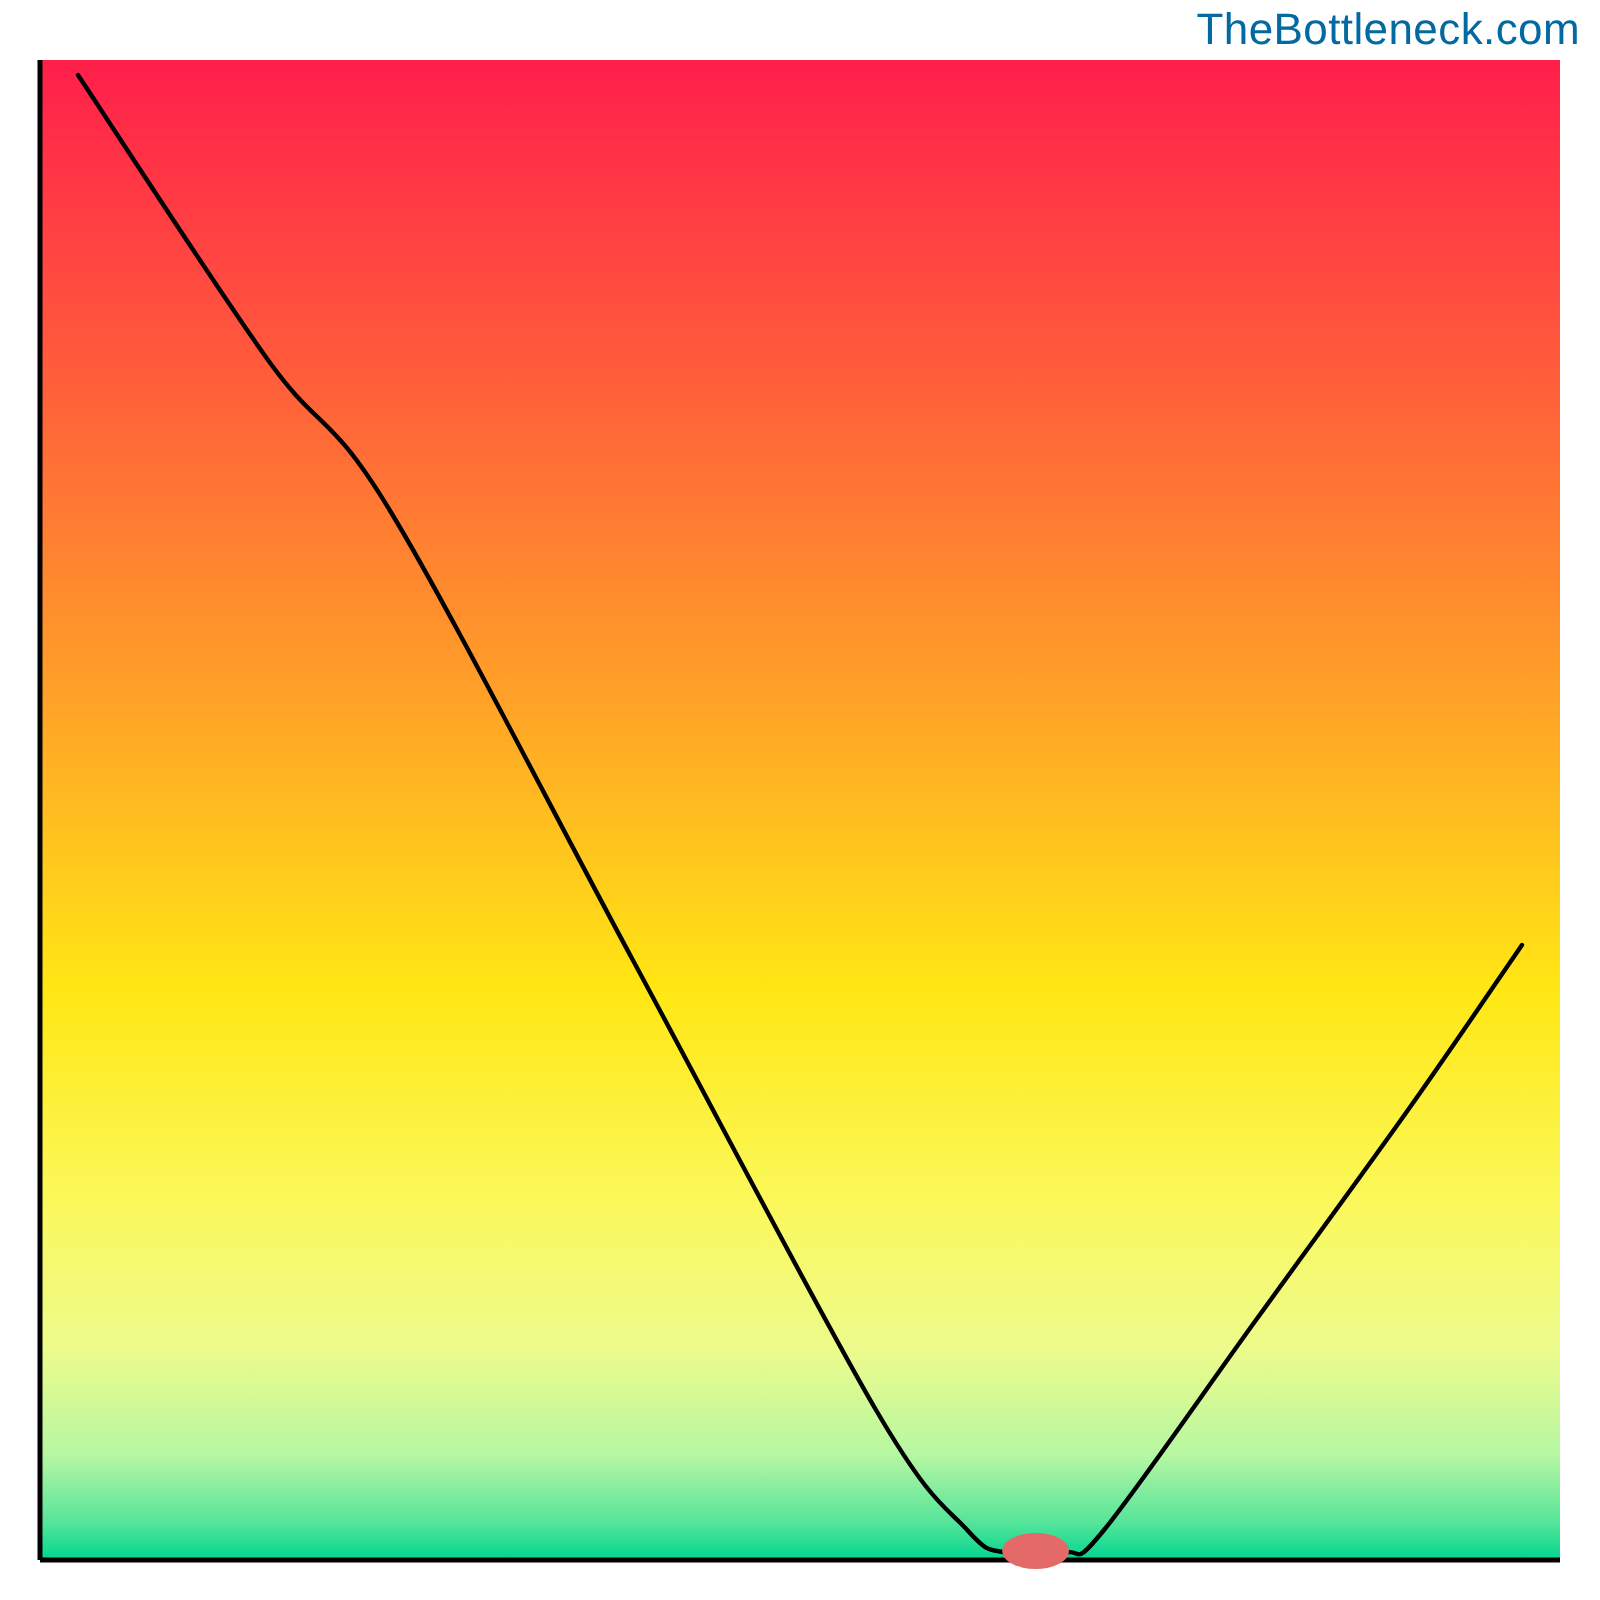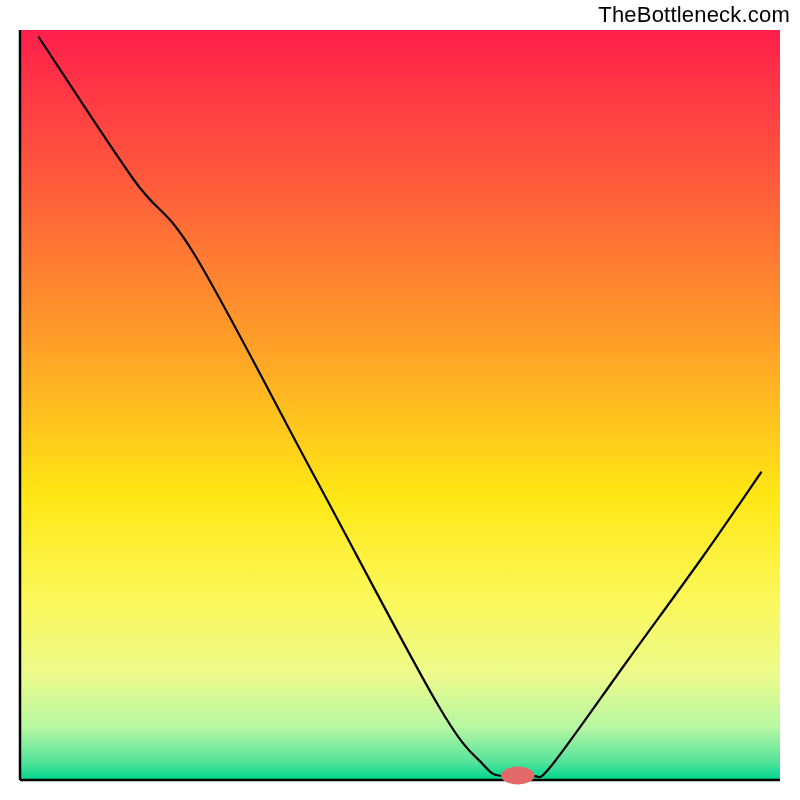--- a/index.html
+++ b/index.html
@@ -18,21 +18,21 @@
   }
   svg {
     display: block;
   }
   .watermark {
     position: absolute;
     top: 2px;
     right: 10px;
     font-size: 22px;
     font-weight: 500;
-    color: #000000;
+    color: #0369a1;
     letter-spacing: 0.2px;
     user-select: none;
   }
 </style>
 </head>
 <body>
 
 <div class="chart-wrapper">
   <svg id="chart-svg" width="800" height="800" viewBox="0 0 800 800">
     <defs>

